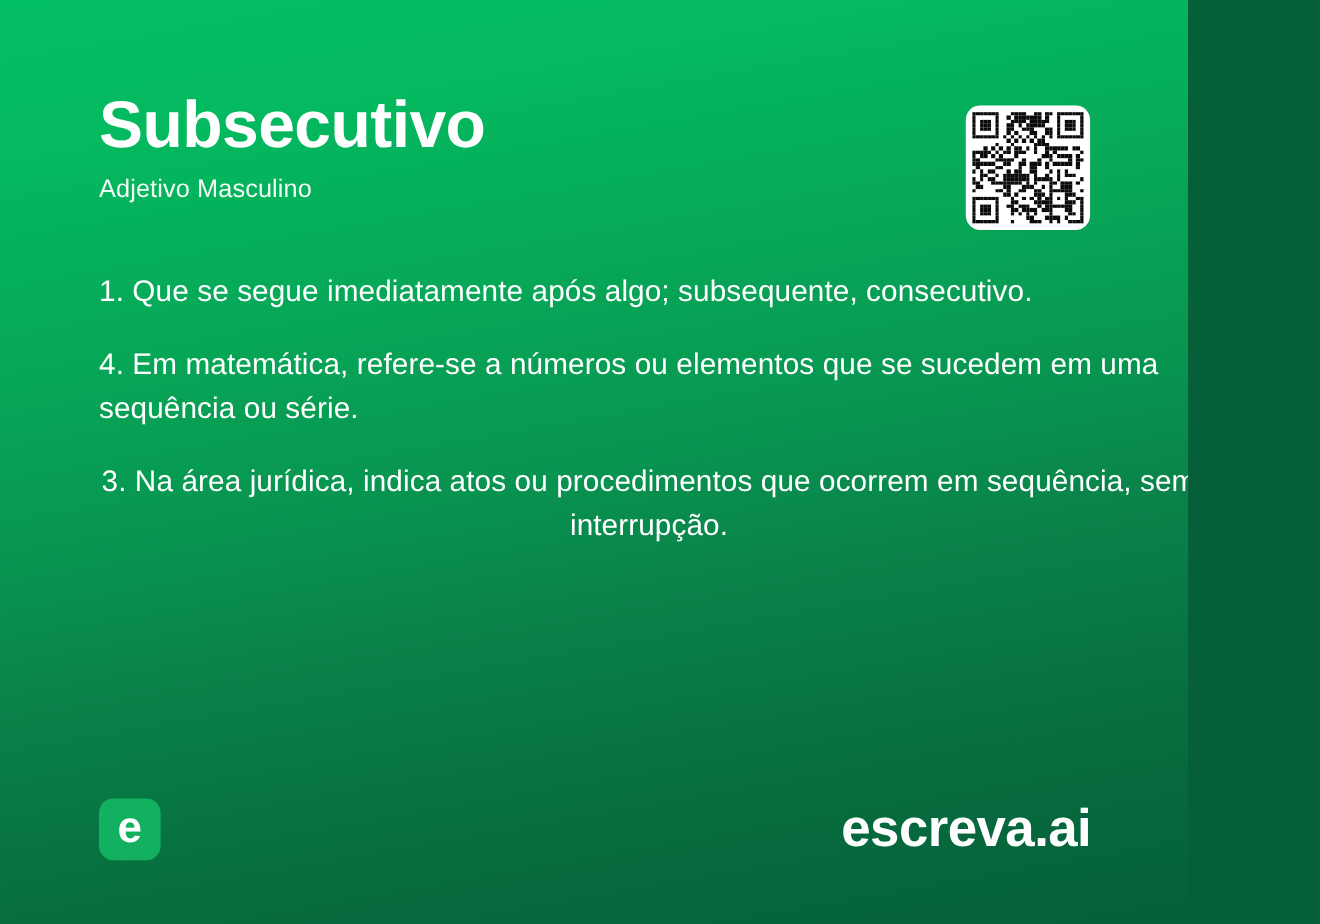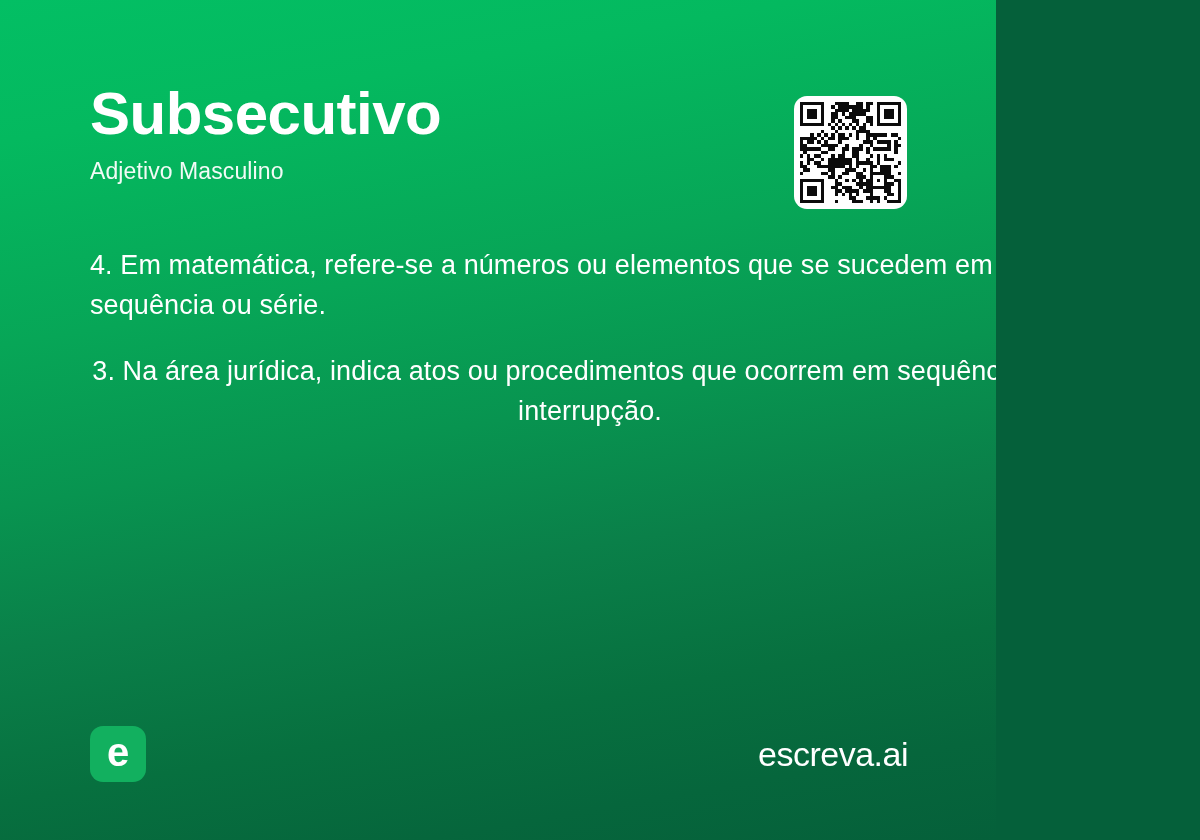--- a/index.html
+++ b/index.html
@@ -6,21 +6,21 @@
   * { margin:0; padding:0; box-sizing:border-box; }
   html,body { width:1200px; height:840px; }
   body {
     font-family:"Liberation Sans", sans-serif;
     background:#05603a;
     overflow:hidden;
   }
 
   .card{
     position:relative;
-    width:996px;
+    width:1080px;
     height:840px;
     background:linear-gradient(170deg,
         #03bf64 0%,
         #04b95f 14%,
         #07a657 34%,
         #089450 50%,
         #0a8049 64%,
         #07703f 79%,
         #06663c 90%,
         #05603a 100%);
@@ -111,22 +111,22 @@
     position:relative;
     top:-2px;
   }
   .brand{
     position:absolute;
     right:88px;
     bottom:58px;
     height:56px;
     display:flex;
     align-items:center;
-    font-size:34px;
-    font-weight:normal;
+    font-size:48px;
+    font-weight:bold;
     color:#ffffff;
     letter-spacing:-0.5px;
     line-height:1;
   }
 </style>
 </head>
 <body>
 
 <div class="card">
 
@@ -975,20 +975,21 @@
         <i></i>
         <i></i>
         <i class="on"></i>
         <i class="on"></i>
         <i class="on"></i>
         <i class="on"></i>
       </div>
   </div>
 
   <div class="definitions" id="definitions">
+      <p class="definition">1. Que se segue imediatamente após algo; subsequente, consecutivo.</p>
       <p class="definition">4. Em matemática, refere-se a números ou elementos que se sucedem em uma sequência ou série.</p>
       <p class="definition">3. Na área jurídica, indica atos ou procedimentos que ocorrem em sequência, sem interrupção.</p>
     </div>
 
   <div class="logo-mark">
     <span>e</span>
   </div>
   <div class="brand">escreva.ai</div>
 
 </div>

